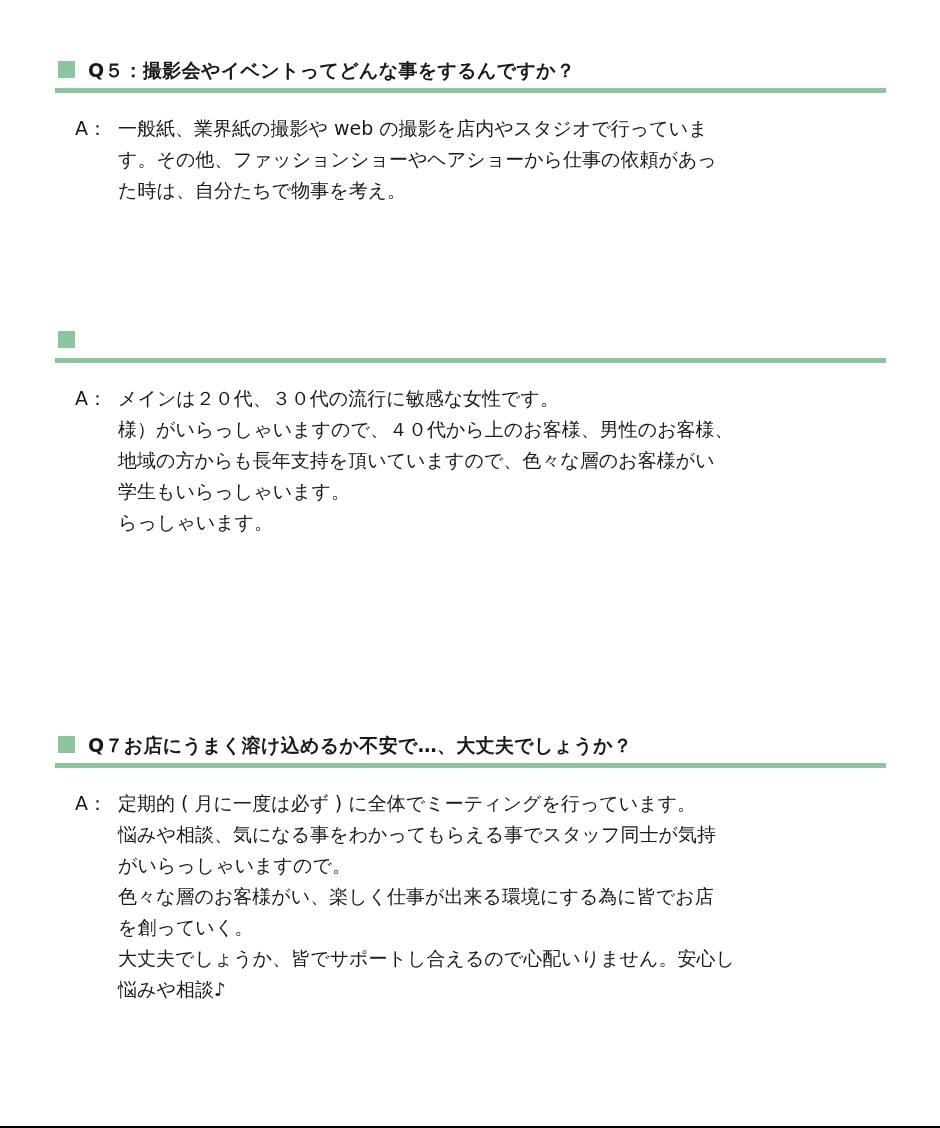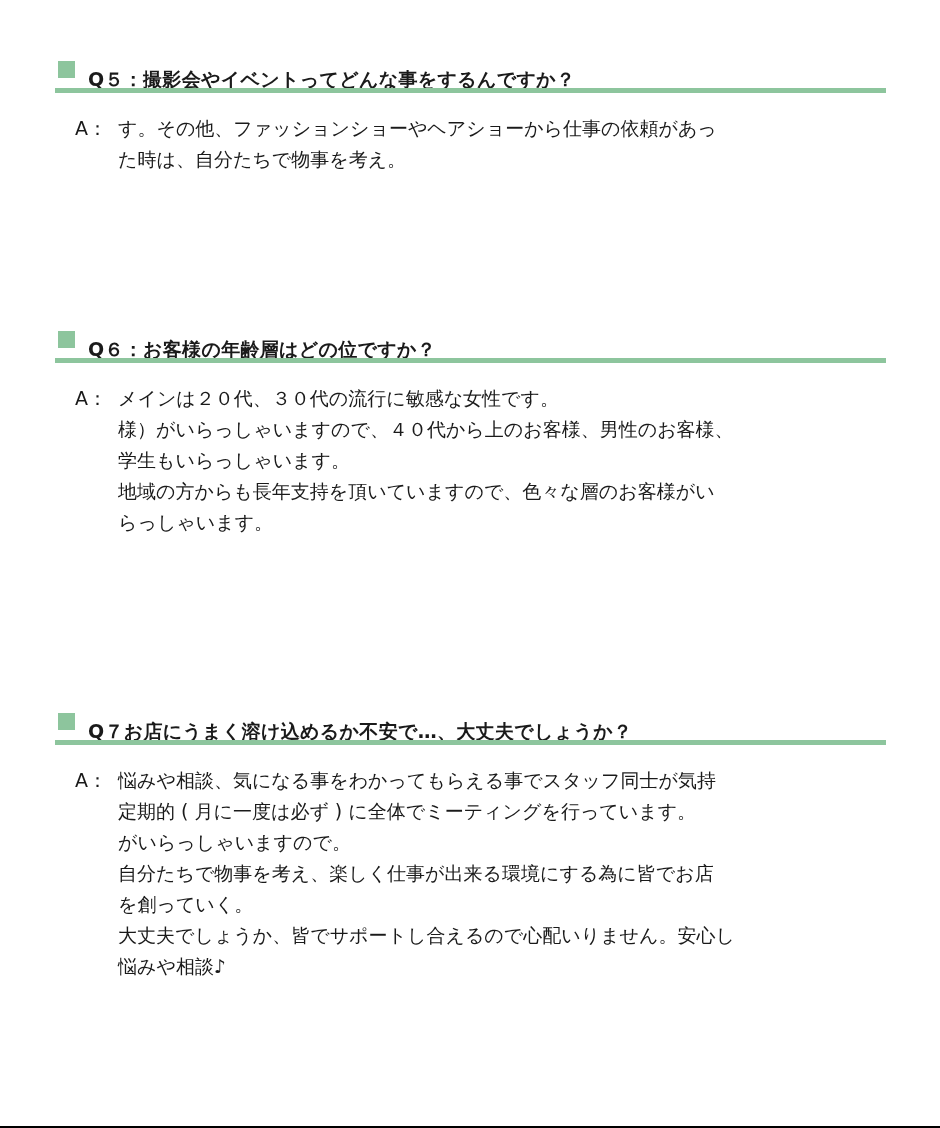--- a/index.html
+++ b/index.html
@@ -35,21 +35,20 @@
     .q-text {
       position: absolute;
       left: 33px;
       top: 0;
       font-size: 19px;
       font-weight: bold;
       line-height: 30px;
       white-space: nowrap;
       letter-spacing: 0.3px;
       color: #1a1a1a;
-      margin-top: 9px;
     }
     .q-rule {
       position: absolute;
       left: 0;
       top: 33px;
       width: 831px;
       height: 5px;
       background: #8dc59d;
     }
     .answer {
@@ -87,61 +86,61 @@
 <section class="faq" style="top:55px;">
   <div class="q-head">
     <span class="q-marker"></span>
     <span class="q-text">Q５：撮影会やイベントってどんな事をするんですか？</span>
   </div>
   <div class="q-rule"></div>
   <div class="answer">
     <div class="a-row">
       <span class="a-prefix">A：</span>
       <div>
+        <div class="a-line">一般紙、業界紙の撮影や web の撮影を店内やスタジオで行っていま</div>
         <div class="a-line">す。その他、ファッションショーやヘアショーから仕事の依頼があっ</div>
         <div class="a-line">た時は、自分たちで物事を考え。</div>
       </div>
     </div>
   </div>
 </section>
 
 <section class="faq" style="top:325px;">
   <div class="q-head">
     <span class="q-marker"></span>
-    <span class="q-text">Q６：お客様の年齢層はどの位ですか？</span>
   </div>
   <div class="q-rule"></div>
   <div class="answer">
     <div class="a-row">
       <span class="a-prefix">A：</span>
       <div>
         <div class="a-line">メインは２０代、３０代の流行に敏感な女性です。</div>
         <div class="a-line">様）がいらっしゃいますので、４０代から上のお客様、男性のお客様、</div>
+        <div class="a-line">地域の方からも長年支持を頂いていますので、色々な層のお客様がい</div>
         <div class="a-line">学生もいらっしゃいます。</div>
-        <div class="a-line">地域の方からも長年支持を頂いていますので、色々な層のお客様がい</div>
         <div class="a-line">らっしゃいます。</div>
       </div>
     </div>
   </div>
 </section>
 
-<section class="faq" style="top:707px;">
+<section class="faq" style="top:730px;">
   <div class="q-head">
     <span class="q-marker"></span>
     <span class="q-text">Q７お店にうまく溶け込めるか不安で…、大丈夫でしょうか？</span>
   </div>
   <div class="q-rule"></div>
   <div class="answer">
     <div class="a-row">
       <span class="a-prefix">A：</span>
       <div>
+        <div class="a-line">定期的 ( 月に一度は必ず ) に全体でミーティングを行っています。</div>
         <div class="a-line">悩みや相談、気になる事をわかってもらえる事でスタッフ同士が気持</div>
-        <div class="a-line">定期的 ( 月に一度は必ず ) に全体でミーティングを行っています。</div>
         <div class="a-line">がいらっしゃいますので。</div>
-        <div class="a-line">自分たちで物事を考え、楽しく仕事が出来る環境にする為に皆でお店</div>
+        <div class="a-line">色々な層のお客様がい、楽しく仕事が出来る環境にする為に皆でお店</div>
         <div class="a-line">を創っていく。</div>
         <div class="a-line">大丈夫でしょうか、皆でサポートし合えるので心配いりません。安心し</div>
         <div class="a-line">悩みや相談♪</div>
       </div>
     </div>
   </div>
 </section>
 
 <div class="bottom-rule"></div>
 

